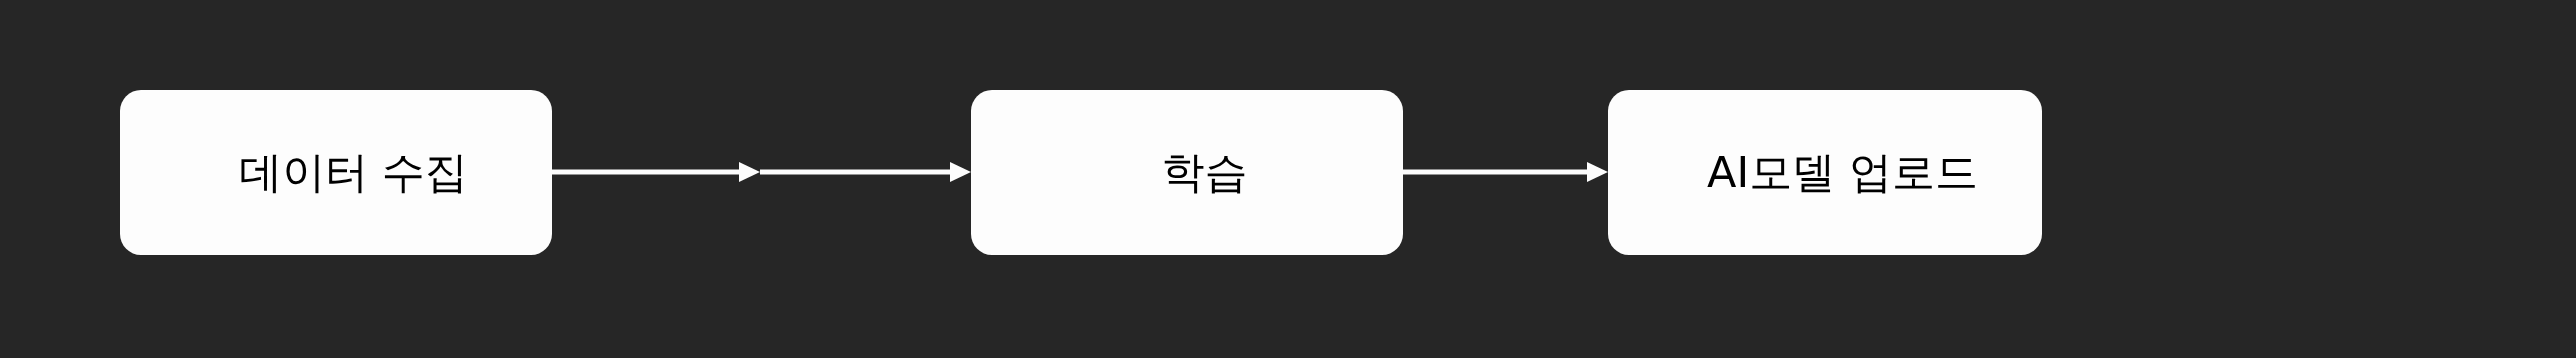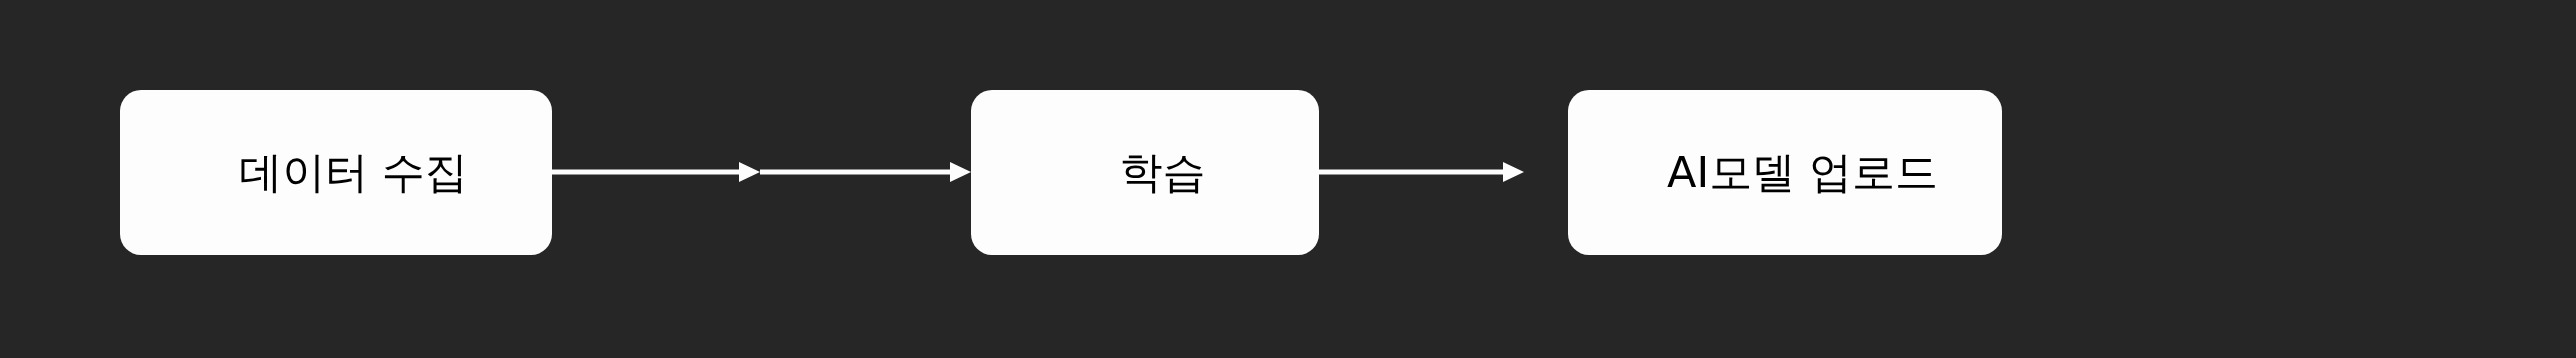--- a/index.html
+++ b/index.html
@@ -46,22 +46,22 @@
     font-size: 43px;
     line-height: 1;
     font-weight: 400;
     white-space: nowrap;
     letter-spacing: 0px;
     text-align: center;
     padding: 0 12.8px;
   }
   .node-w-1 { width: 432px; }
   .node-w-2 { width: 431px; }
-  .node-w-3 { width: 348px; }
-  .node-w-4 { width: 434px; margin-left: 44px; }
+  .node-w-3 { width: 432px; }
+  .node-w-4 { width: 434px; }
 
   .edge {
     flex: 0 0 auto;
     position: relative;
     height: 165px;
     margin-top: -14px;
     display: flex;
     align-items: center;
   }
   .edge-w-1 { width: 208px; }

